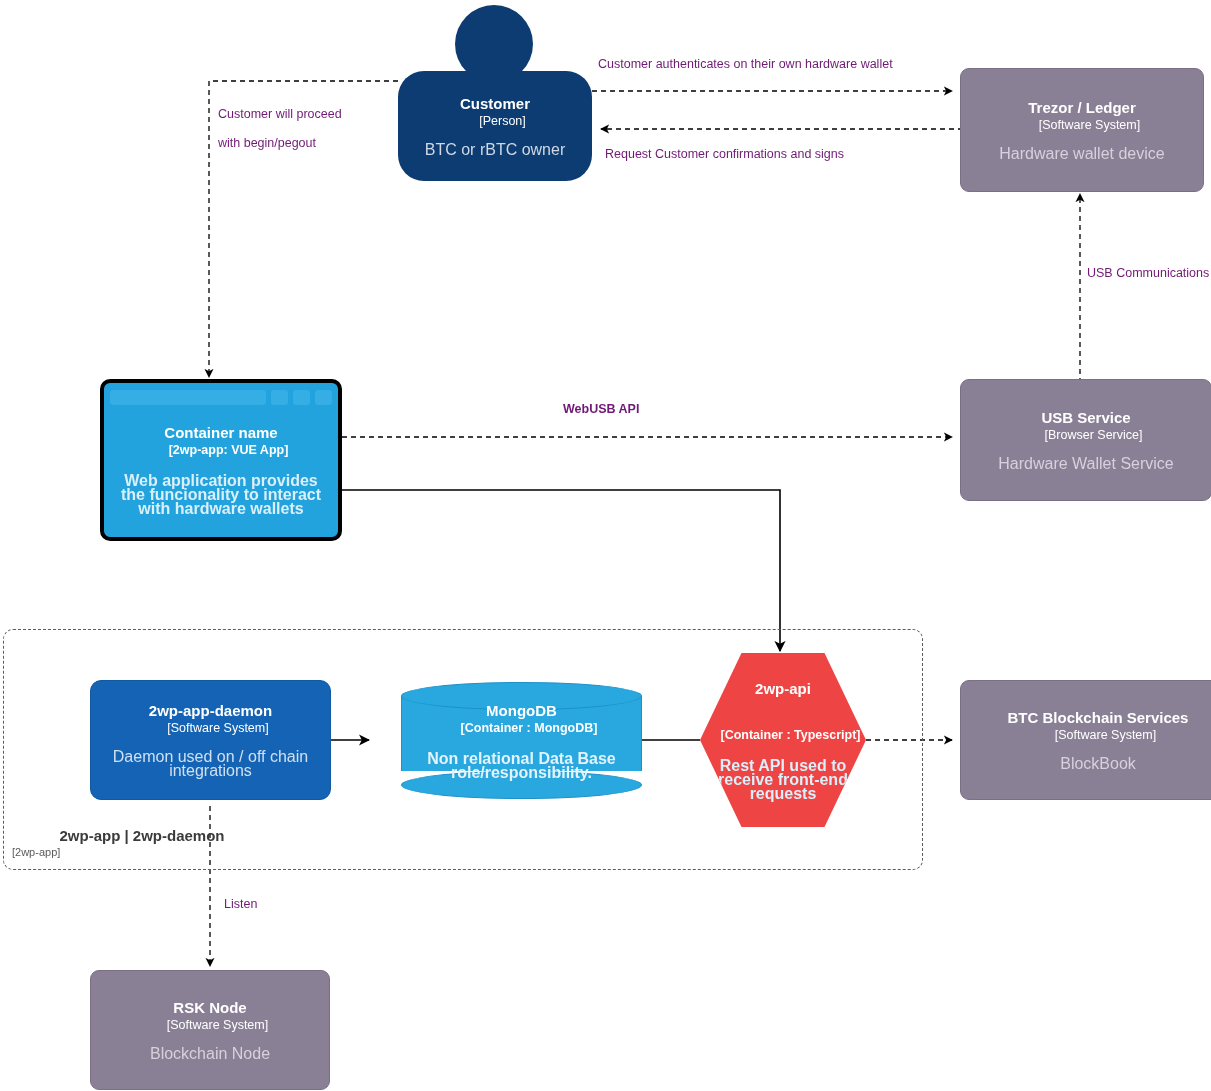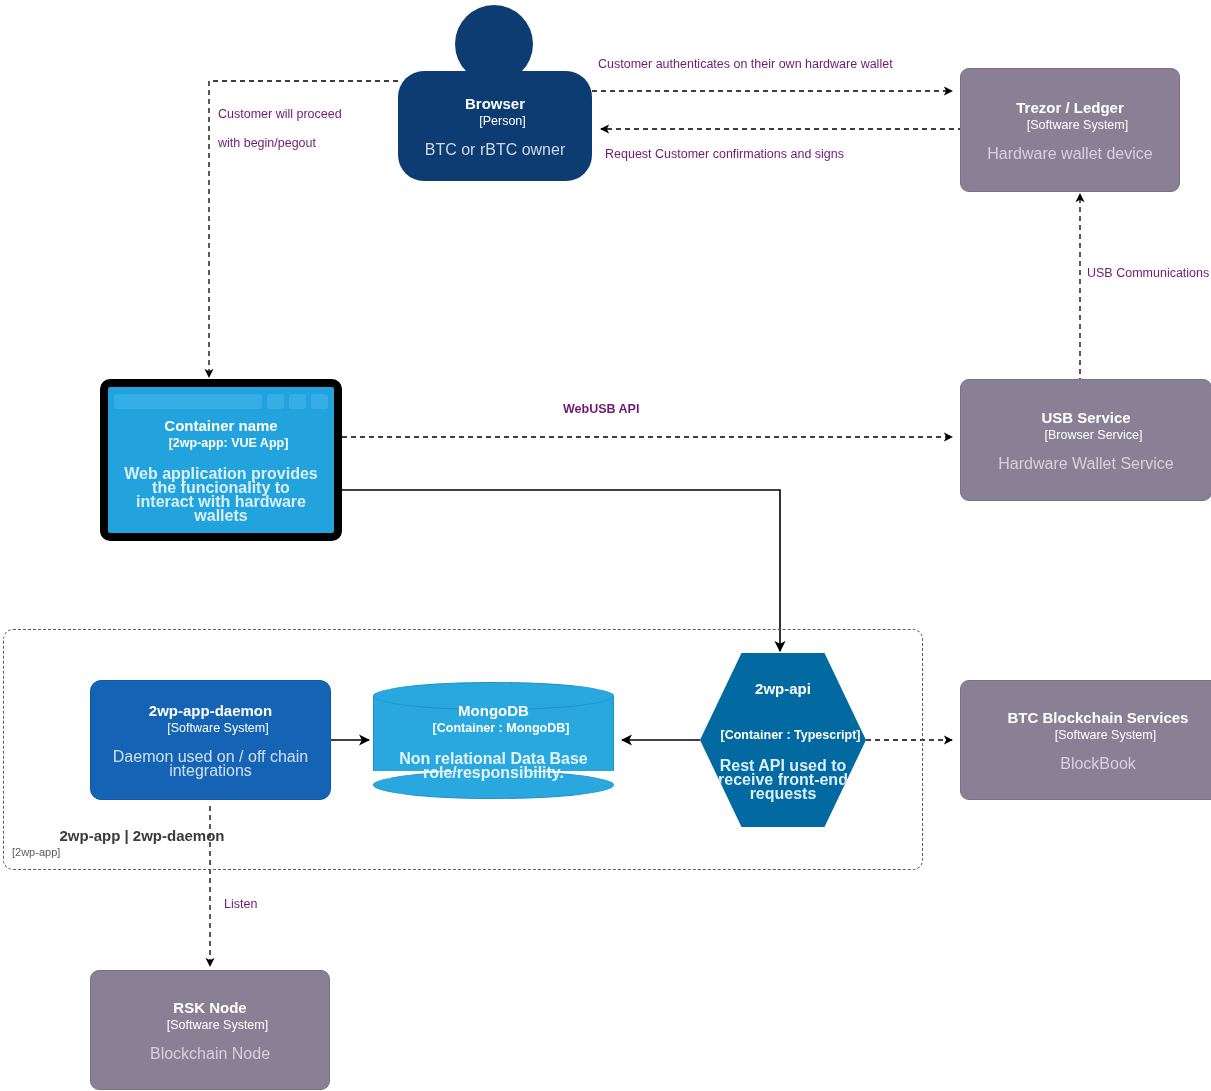--- a/index.html
+++ b/index.html
@@ -22,46 +22,46 @@
 
   
   .ext{background:#8a8096;border:1px solid #7a7086;border-radius:9px;}
   .ext .n-desc{color:#d6d1dc;}
 
   
   .sys{background:#1463b4;border:1px solid #1059a3;border-radius:11px;}
   .sys .n-desc{color:#cfe0f2;}
 
   
-  .browser{position:absolute;background:#23a3dd;border:8px solid #000000;border-radius:10px;padding:6px;box-sizing:border-box;}
+  .browser{position:absolute;background:#23a3dd;border:4px solid #000000;border-radius:10px;padding:6px;box-sizing:border-box;}
   .browser-bar{height:16px;display:flex;align-items:center;gap:5px;box-sizing:border-box;}
   .bar-track{flex:1;height:15px;background:#34aee4;border-radius:3px;}
   .bar-dot{width:17px;height:15px;background:#34aee4;border-radius:3px;}
   .browser-body{position:absolute;left:6px;right:6px;top:26px;bottom:6px;background:#23a3dd;
                 border-radius:7px;display:flex;flex-direction:column;align-items:center;justify-content:center;
                 text-align:center;padding:0 8px;box-sizing:border-box;}
   .browser-body .n-title{font-size:15px;}
   .browser-body .n-type{font-weight:bold;font-size:12.5px;}
   .browser-body .n-desc{font-weight:bold;color:#d9effa;margin-top:16px;}
 
   
-  .db{position:absolute;}
+  .db{position:absolute;margin-left:28px;}
   .db-top{position:absolute;left:0;top:0;width:100%;height:28px;background:#29a8e0;
           border:1px solid #1c92c9;border-radius:50%;box-sizing:border-box;z-index:3;}
   .db-mid{position:absolute;left:0;top:14px;width:100%;height:calc(100% - 42px);
           background:#29a8e0;border-left:1px solid #1c92c9;border-right:1px solid #1c92c9;box-sizing:border-box;z-index:2;}
   .db-bot{position:absolute;left:0;bottom:0;width:100%;height:28px;background:#29a8e0;
           border:1px solid #1c92c9;border-radius:50%;box-sizing:border-box;z-index:1;}
   .db-label{position:absolute;left:0;top:0;width:100%;height:100%;z-index:4;display:flex;
             flex-direction:column;align-items:center;justify-content:center;text-align:center;padding:0 10px;box-sizing:border-box;}
   .db-label .n-type{font-weight:bold;}
   .db-label .n-desc{font-weight:bold;color:#e2f3fc;margin-top:16px;}
 
   
-  .hex{position:absolute;background:#0369a1;
+  .hex{position:absolute;background:#ef4444;
        clip-path:polygon(25% 0%,75% 0%,100% 50%,75% 100%,25% 100%,0% 50%);
        display:flex;flex-direction:column;align-items:center;justify-content:center;text-align:center;}
   .hex .n-type{font-weight:bold;margin-top:29px;}
   .hex .n-desc{font-weight:bold;color:#d9effa;margin-top:16px;padding:0 4px;}
 
   
   .boundary{position:absolute;border:1.6px dashed #5c5c5c;border-radius:10px;box-sizing:border-box;background:transparent;}
   .boundary-label{position:absolute;text-align:left;}
   .boundary-label .b-name{font-size:15px;font-weight:bold;color:#3b3b3b;line-height:19px;text-align:center;}
   .boundary-label .b-type{font-size:11px;color:#5a5a5a;line-height:14px;}
@@ -105,27 +105,27 @@
   <div class="boundary" style="left:3px;top:629px;width:920px;height:241px;"></div>
   <div class="boundary-label" style="left:12px;top:826px;width:260px;">
     <div class="b-name">2wp-app | 2wp-daemon</div>
     <div class="b-type">[2wp-app]</div>
   </div>
 
   <div>
     <div class="person-head" style="left:455px;top:5px;width:78px;height:78px;"></div>
     <div class="person-body" style="left:398px;top:71px;width:194px;height:110px;"></div>
     <div class="node person-label" style="left:398px;top:71px;width:194px;height:110px;">
-      <div class="n-title">Browser</div>
+      <div class="n-title">Customer</div>
       <div class="n-type">[Person]</div>
       <div class="n-desc">BTC or rBTC owner</div>
     </div>
   </div>
 
-  <div class="node ext" style="left:960px;top:68px;width:220px;height:124px;">
+  <div class="node ext" style="left:960px;top:68px;width:244px;height:124px;">
     <div class="n-title">Trezor / Ledger</div>
     <div class="n-type">[Software System]</div>
     <div class="n-desc">Hardware wallet device</div>
   </div>
 
   <div class="node ext" style="left:960px;top:379px;width:252px;height:122px;">
     <div class="n-title">USB Service</div>
     <div class="n-type">[Browser Service]</div>
     <div class="n-desc">Hardware Wallet Service</div>
   </div>

